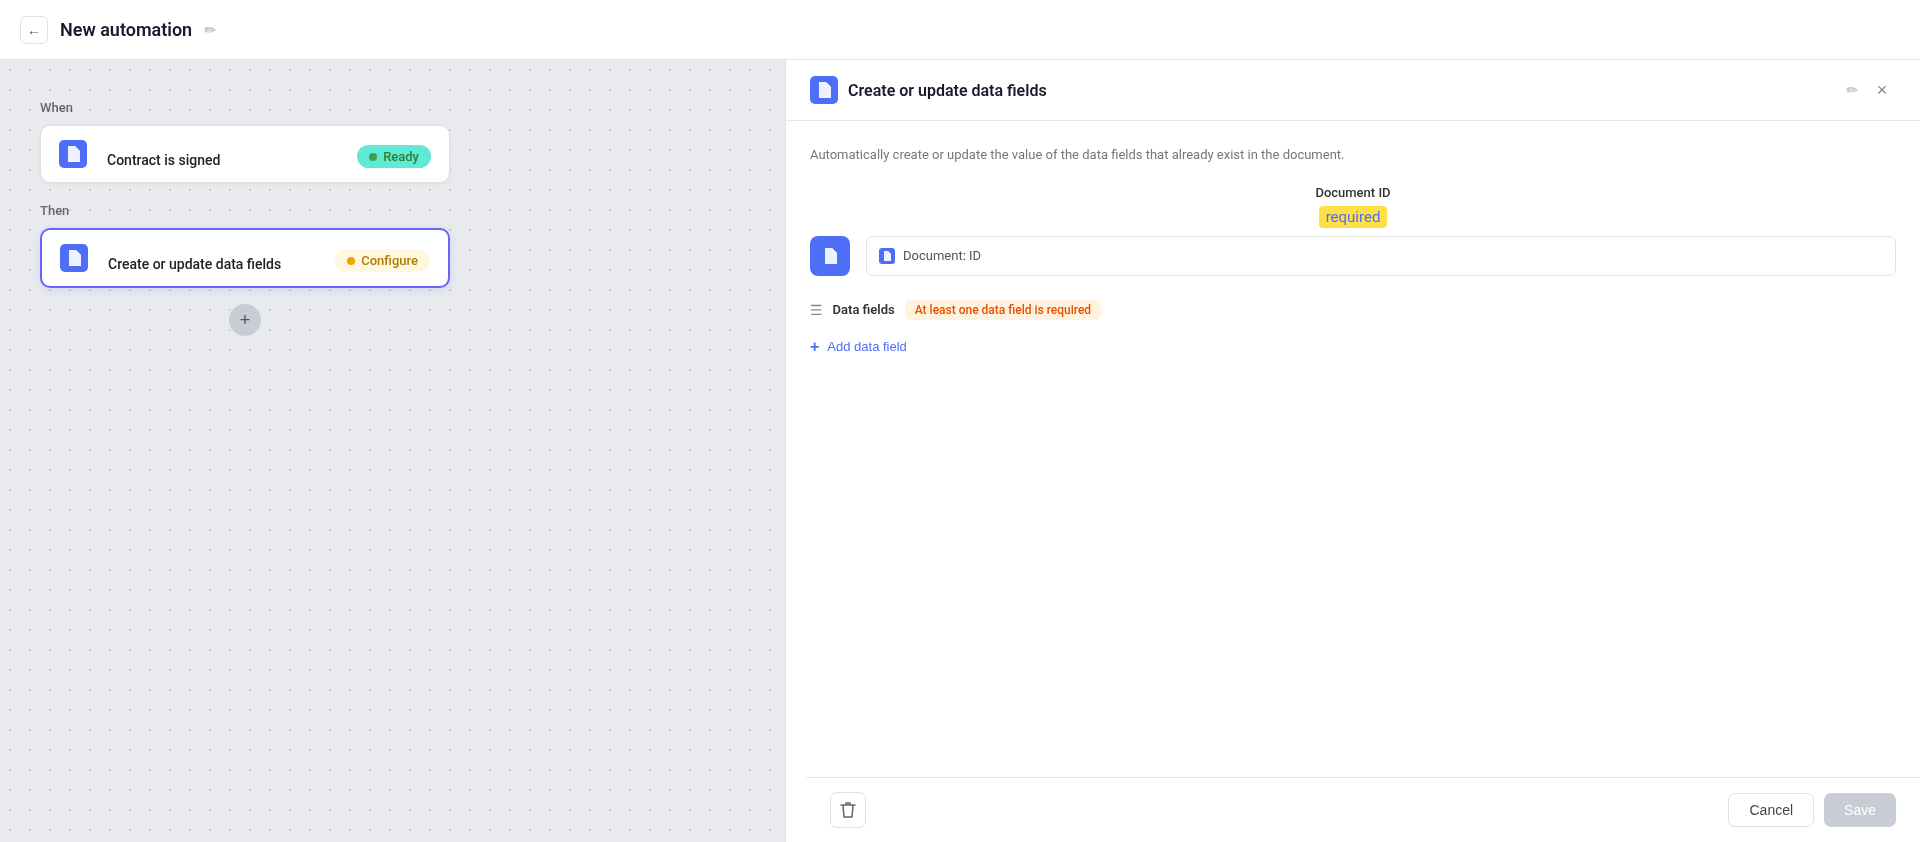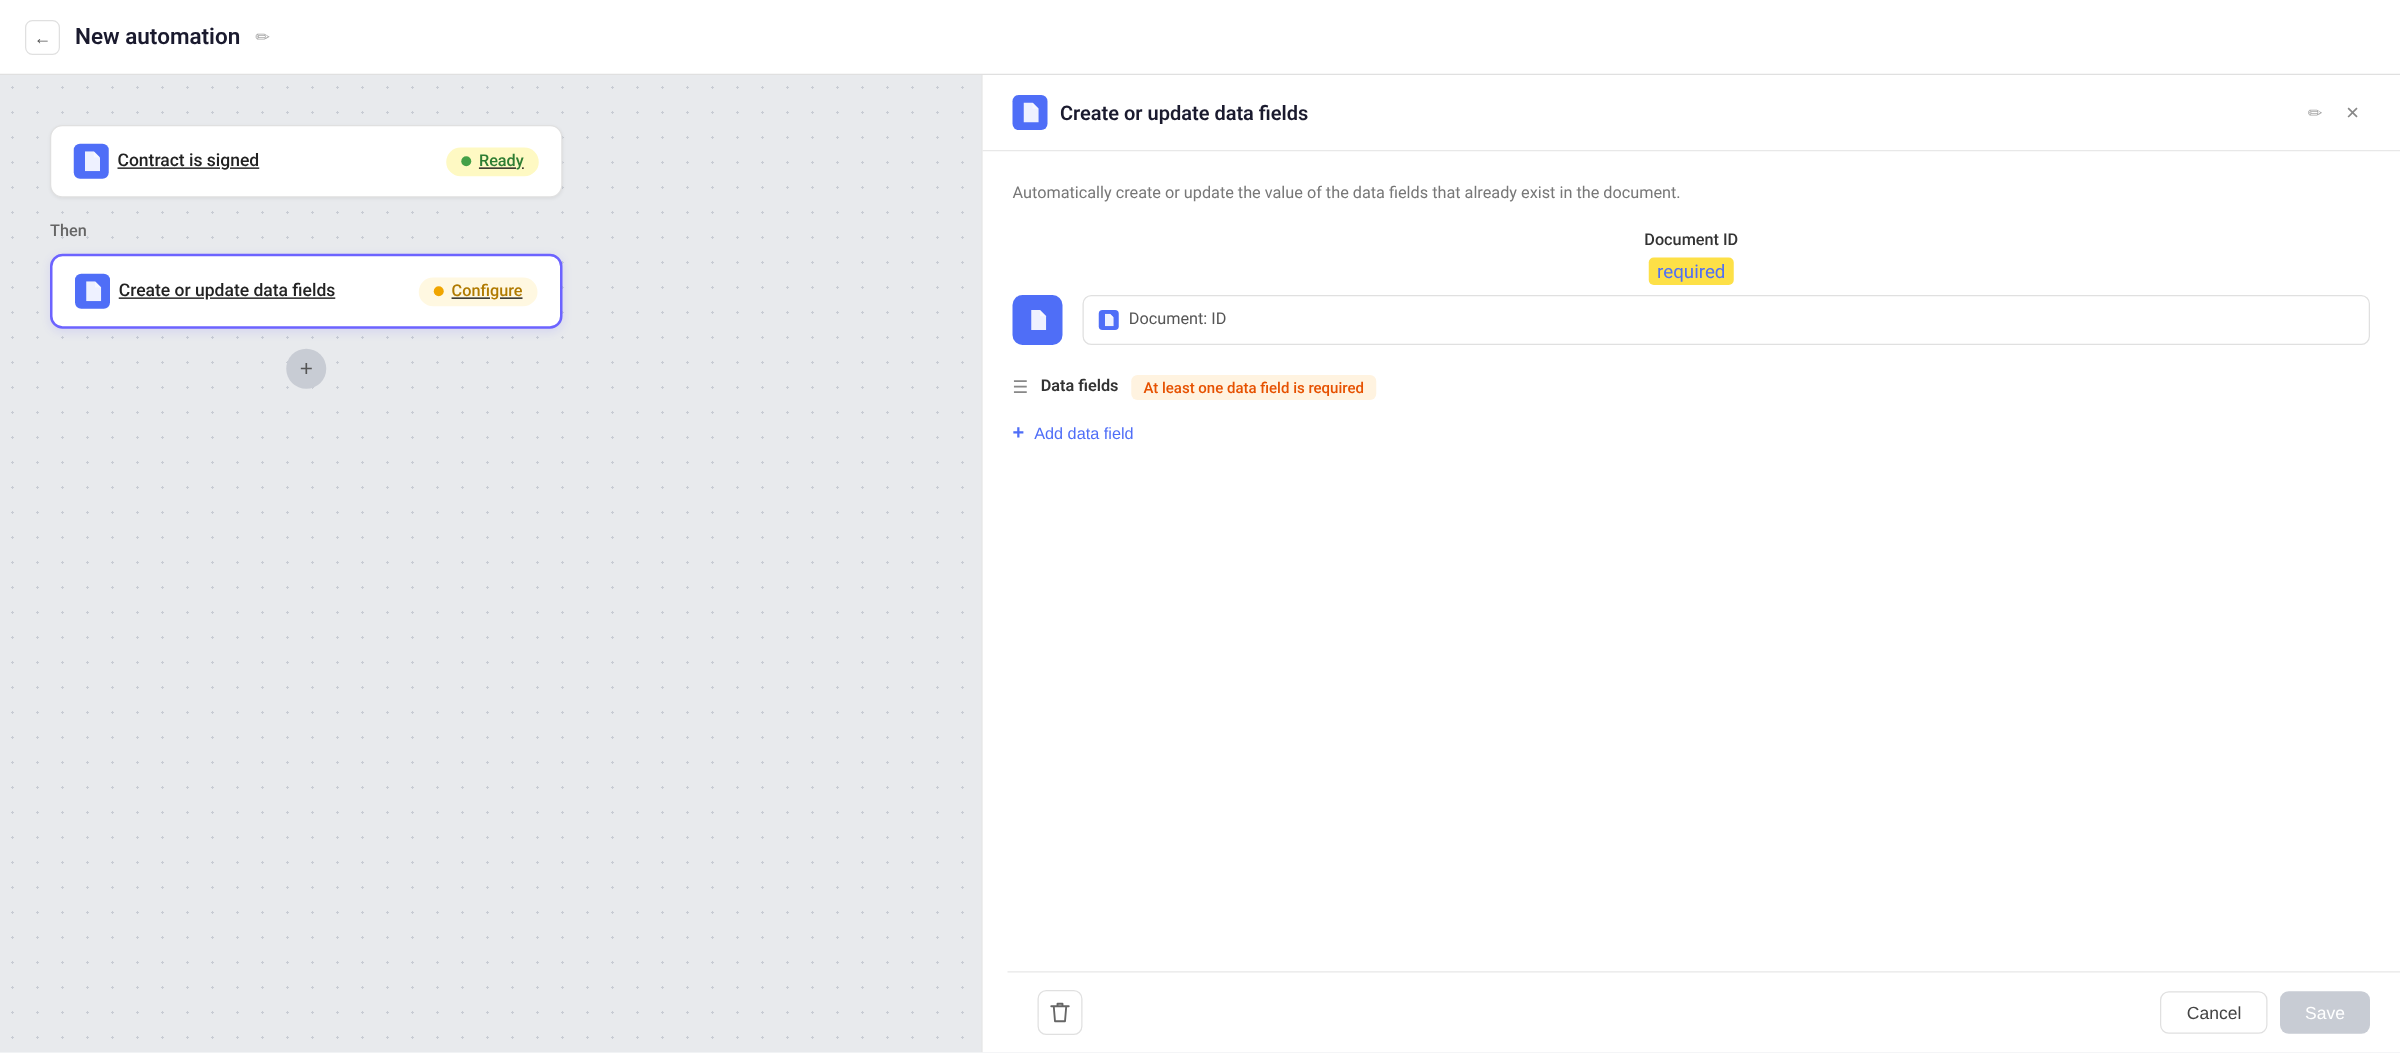--- a/index.html
+++ b/index.html
@@ -62,25 +62,24 @@
       margin-bottom: 10px;
     }
     .then-label { margin-top: 20px; }
 
     .step-card {
       background: #fff;
       border-radius: 10px;
       border: 1px solid #e0e0e0;
       padding: 14px 18px;
       display: flex;
-      align-items: center;
-      gap: 7px;
+      align-items: flex-end;
+      gap: 20px;
       width: 410px;
       box-shadow: 0 1px 3px rgba(0,0,0,0.06);
-      text-decoration: underline;
     }
     .step-card.active {
       border: 2px solid #6c63ff;
       box-shadow: 0 2px 8px rgba(108,99,255,0.15);
     }
 
     .doc-icon-blue {
       width: 28px; height: 28px;
       background: #4f6ef7;
       border-radius: 5px;
@@ -98,21 +97,21 @@
     }
 
     .status-badge {
       display: flex; align-items: center; gap: 6px;
       padding: 4px 12px;
       border-radius: 20px;
       font-size: 13px;
       font-weight: 500;
     }
     .status-badge.ready {
-      background: #fef9c3;
+      background: #5eead4;
       color: #2e7d32;
     }
     .status-badge.configure {
       background: #fff8e1;
       color: #b07a00;
     }
     .status-dot {
       width: 8px; height: 8px;
       border-radius: 50%;
     }
@@ -334,20 +333,21 @@
 
 <div class="header">
   <button class="back-btn">←</button>
   <span class="header-title">New automation</span>
   <span class="edit-icon">✏</span>
 </div>
 
 <div class="main-layout">
 
   <div class="left-panel">
+    <div class="when-label">When</div>
 
     <div class="step-card">
       <div class="doc-icon-blue">
         <svg width="14" height="16" viewBox="0 0 14 16" fill="none">
           <path d="M2 0h7l5 5v11H2V0z" fill="white" opacity="0.9"></path>
           <path d="M9 0l5 5H9V0z" fill="white" opacity="0.5"></path>
         </svg>
       </div>
       <span class="step-name">Contract is signed</span>
       <div class="status-badge ready">

